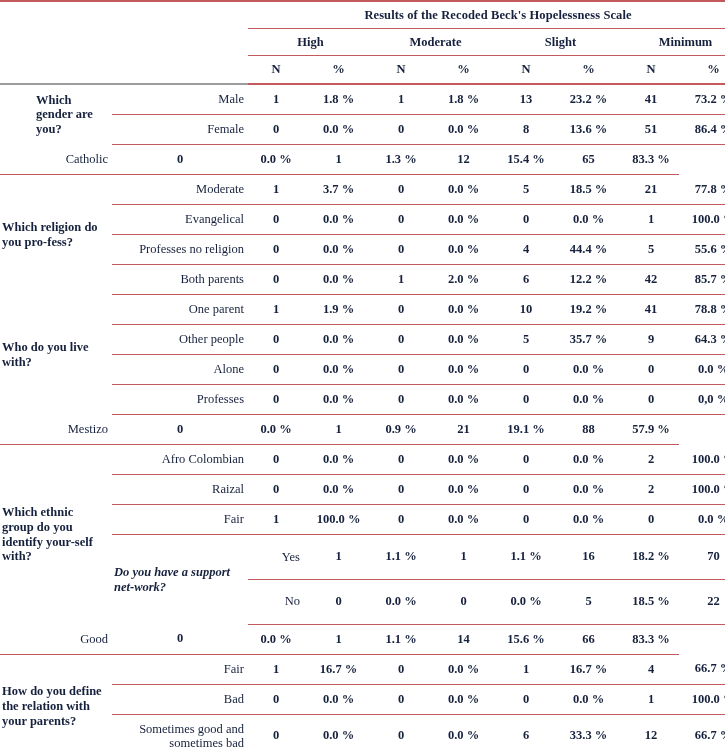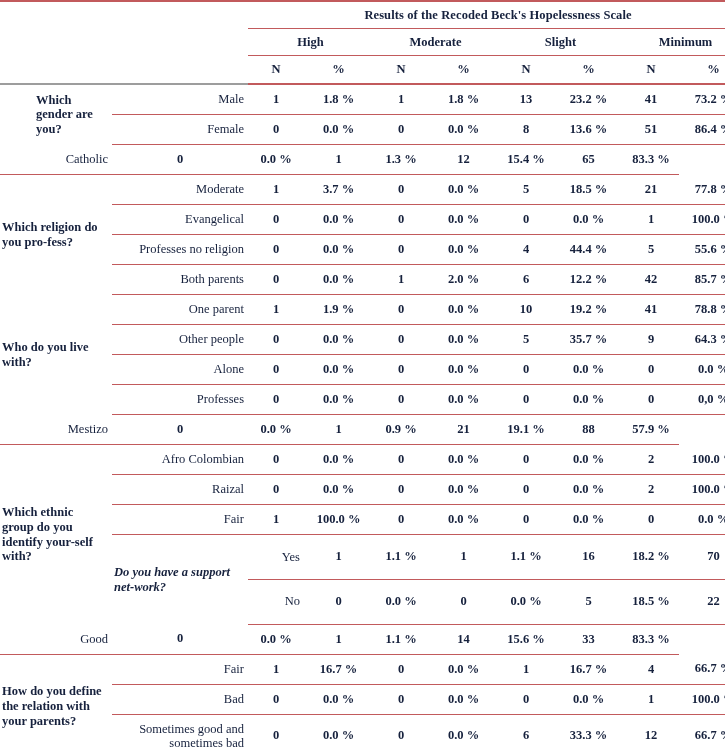--- a/index.html
+++ b/index.html
@@ -349,21 +349,21 @@
           <td class="num">81.5 %</td>
         </tr>
         <tr class="inner-sep">
           <td class="cat">Good</td>
           <td class="num">0</td>
           <td class="num">0.0 %</td>
           <td class="num">1</td>
           <td class="num">1.1 %</td>
           <td class="num">14</td>
           <td class="num">15.6 %</td>
-          <td class="num">33</td>
+          <td class="num">66</td>
           <td class="num">83.3 %</td>
         </tr>
         <tr class="inner-sep">
           <td class="group-label" rowspan="4" style="border-bottom: none;">How do you define the relation with your parents?</td>
           <td class="cat">Fair</td>
           <td class="num">1</td>
           <td class="num">16.7 %</td>
           <td class="num">0</td>
           <td class="num">0.0 %</td>
           <td class="num">1</td>

